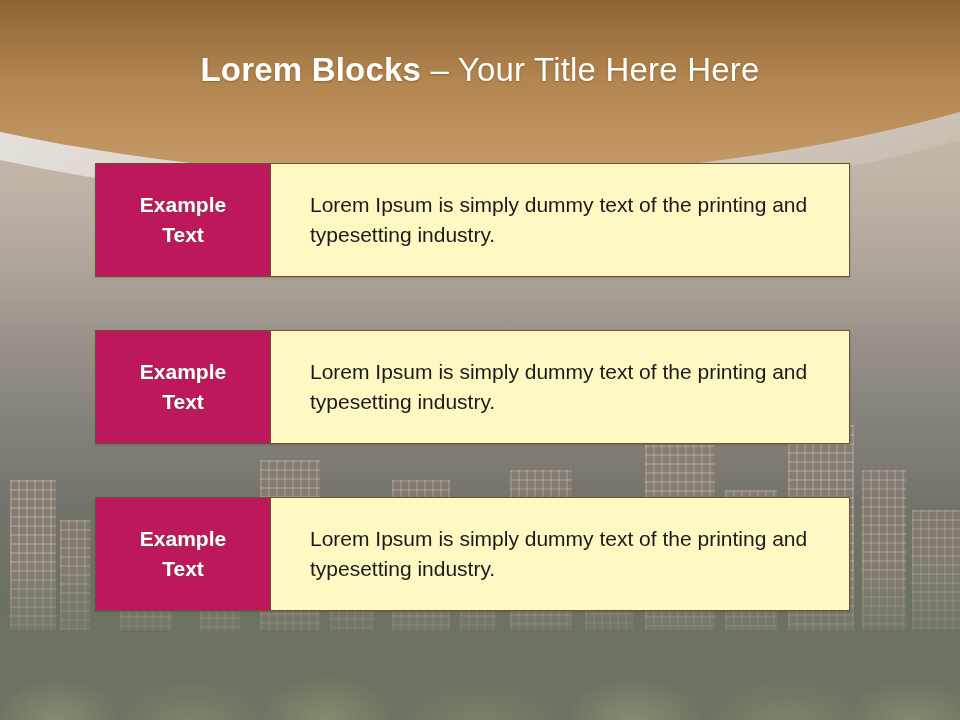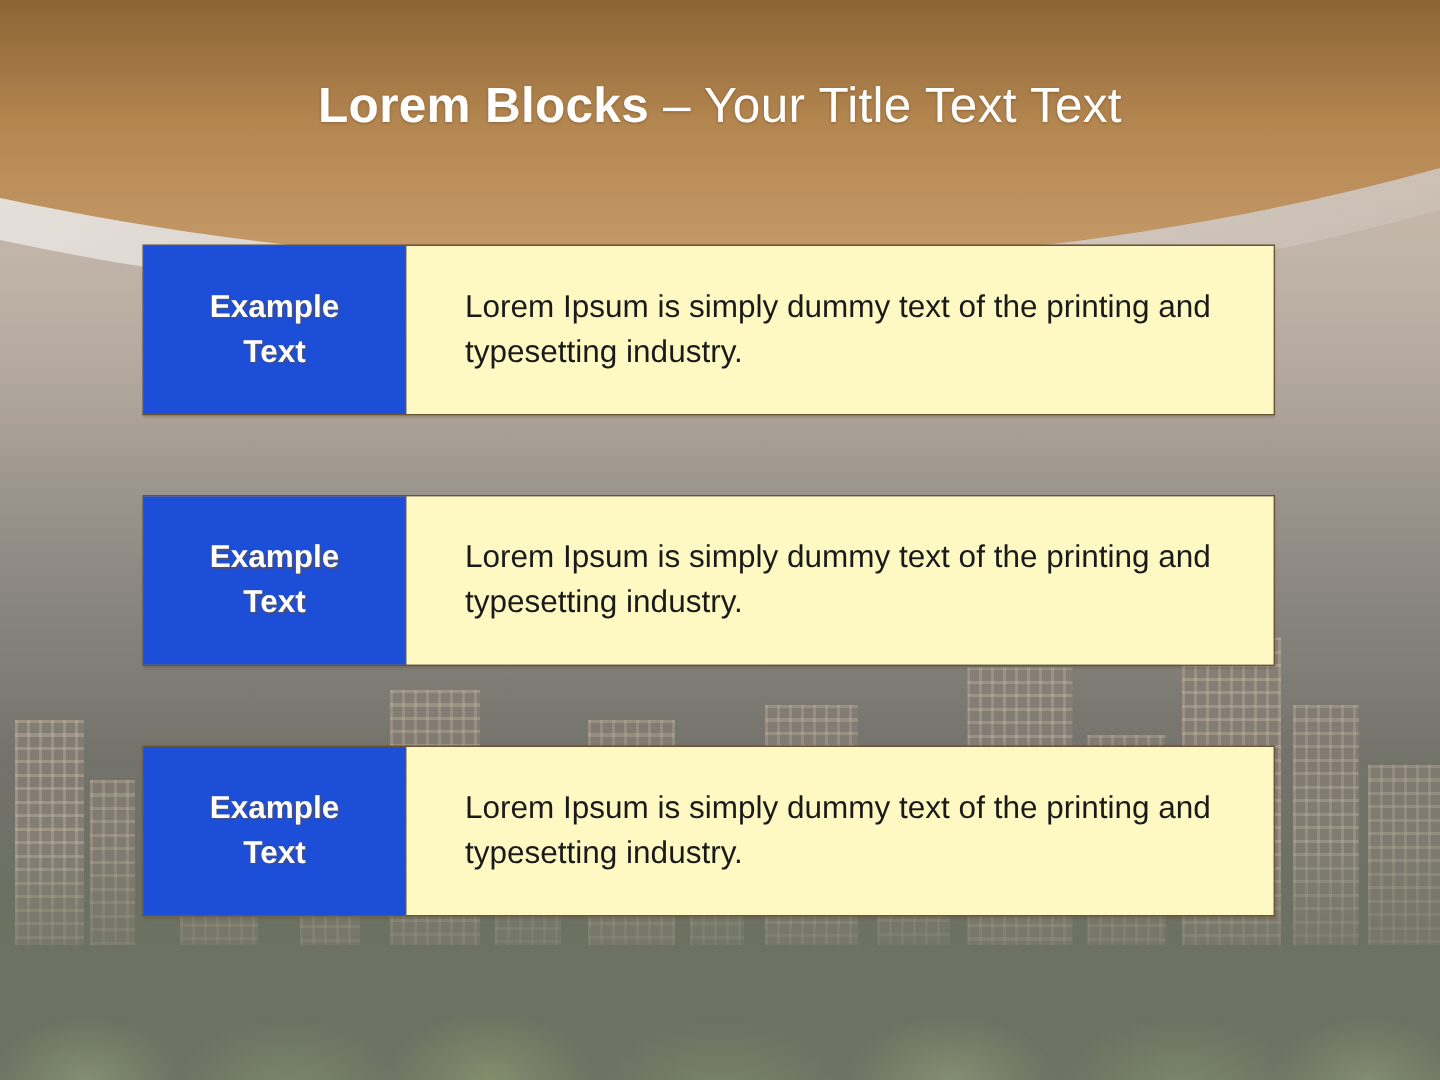--- a/index.html
+++ b/index.html
@@ -149,21 +149,21 @@
     box-sizing: border-box;
     margin-bottom: 53px;
     height: 114px;
     box-shadow: 0 1px 2px rgba(60,40,15,0.25);
   }
   .row:last-child { margin-bottom: 0; }
 
   .row-label {
     width: 175px;
     flex: 0 0 175px;
-    background: #1d4ed8;
+    background: #be185d;
     border-right: 1px solid #6b5434;
     box-sizing: border-box;
     display: flex;
     flex-direction: column;
     align-items: center;
     justify-content: center;
     color: #ffffff;
     font-weight: bold;
     font-size: 21px;
     line-height: 30px;
@@ -229,21 +229,21 @@
           <stop offset="55%" stop-color="#ffffff" stop-opacity="0.32"></stop>
           <stop offset="100%" stop-color="#ffffff" stop-opacity="0.10"></stop>
         </linearGradient>
       </defs>
       <path d="M0,0 H960 V112 C660,196 300,196 0,132 Z" fill="url(#bandgrad)"></path>
       <path d="M0,132 C300,196 660,196 960,112 L960,140 C660,224 300,224 0,160 Z" fill="url(#arcgrad)"></path>
     </svg>
   </div>
 
   <div class="title">
-    <span class="strong">Lorem Blocks</span><span class="light"> – </span><span class="light">Your Title Text Text</span>
+    <span class="strong">Lorem Blocks</span><span class="light"> – </span><span class="light">Your Title Here Here</span>
   </div>
 
   <div class="blocks">
 
     <div class="row">
       <div class="row-label">
         <span>Example</span>
         <span>Text</span>
       </div>
       <div class="row-body">

